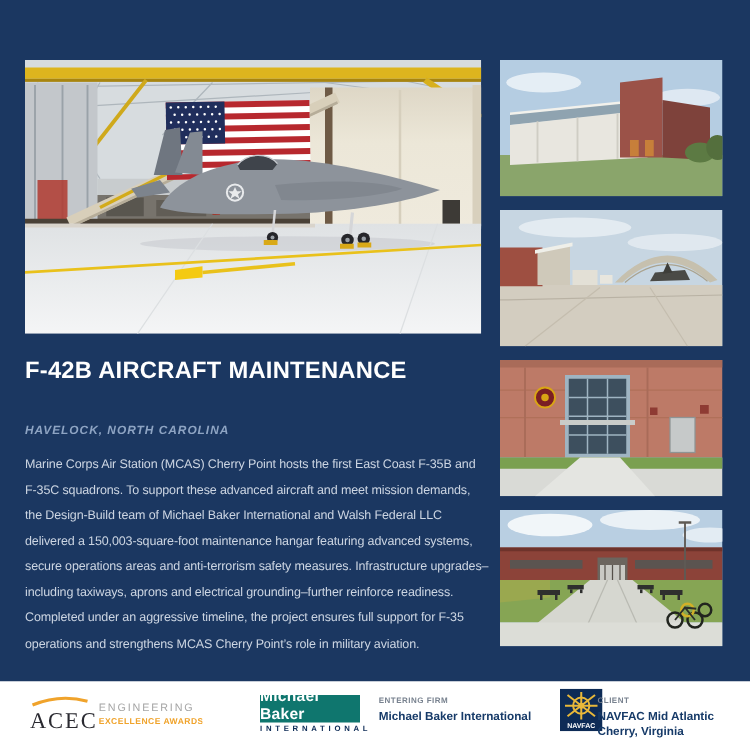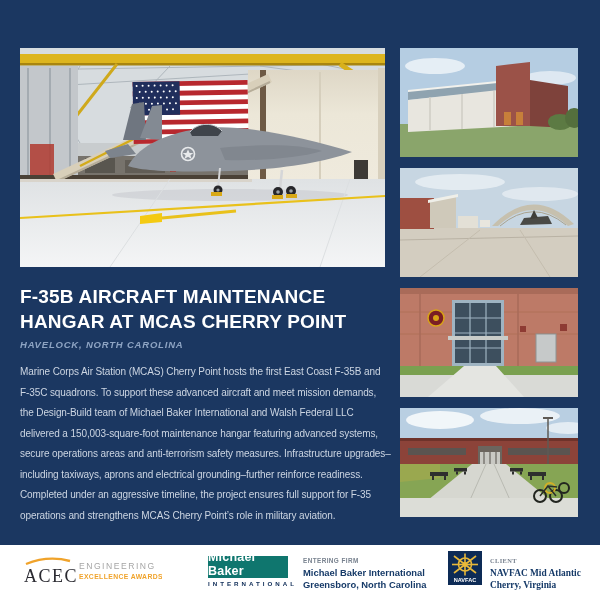--- a/index.html
+++ b/index.html
@@ -277,22 +277,21 @@
     <g>
       <circle cx="140" cy="88" r="6" fill="none" stroke="#22251f" stroke-width="2"></circle>
       <circle cx="156" cy="88" r="6" fill="none" stroke="#22251f" stroke-width="2"></circle>
       <circle cx="150" cy="80" r="5" fill="none" stroke="#d2b027" stroke-width="2"></circle>
       <circle cx="164" cy="80" r="5" fill="none" stroke="#22251f" stroke-width="2"></circle>
       <path d="M140,88 L148,78 L156,88 M148,78 L157,79" stroke="#2c2f2a" stroke-width="1.5" fill="none"></path>
     </g>
   </svg>
 
   <div class="abs title">
-    <div>F-35B AIRCRAFT MAINTENANCE</div>
-    <div>HANGAR AT MCAS CHERRY POINT</div>
+    <div>F-42B AIRCRAFT MAINTENANCE</div>
   </div>
   <div class="abs subtitle">HAVELOCK, NORTH CAROLINA</div>
   <div class="abs body-copy">Marine Corps Air Station (MCAS) Cherry Point hosts the first East Coast F-35B and F-35C squadrons. To support these advanced aircraft and meet mission demands, the Design-Build team of Michael Baker International and Walsh Federal LLC delivered a 150,003-square-foot maintenance hangar featuring advanced systems, secure operations areas and anti-terrorism safety measures. Infrastructure upgrades–including taxiways, aprons and electrical grounding–further reinforce readiness. Completed under an aggressive timeline, the project ensures full support for F-35 operations and strengthens MCAS Cherry Point’s role in military aviation.</div>
 
   <div class="abs footer">
 
     <svg class="abs" style="left:22px;top:8px;" width="140" height="40" viewBox="0 0 140 40" role="img">
       <path d="M4,11 Q26,2 48,8" stroke="#f0a32b" stroke-width="2.4" fill="none"></path>
       <text x="2" y="29" font-family="Liberation Serif, serif" font-size="18" letter-spacing="1.5" fill="#2a2a31">ACEC</text>
       <text x="57" y="16" font-family="Liberation Sans, sans-serif" font-size="8.6" letter-spacing="1.5" fill="#a5a5a5">ENGINEERING</text>
@@ -300,36 +299,35 @@
     </svg>
 
     <div class="abs mb-box">
       <span>Michael Baker</span>
     </div>
     <div class="abs mb-intl">INTERNATIONAL</div>
 
     <div class="abs credit" style="left:303px;top:12px;">
       <div class="label">ENTERING FIRM</div>
       <div class="name">Michael Baker International</div>
-      <div class="loc">Greensboro, North Carolina</div>
     </div>
 
     <svg class="abs" style="left:448px;top:6px;" width="34" height="34" viewBox="0 0 34 34" role="img">
       <rect width="34" height="34" fill="#0d2b56"></rect>
       <g stroke="#e8b83a" stroke-width="1.6" fill="none">
         <circle cx="17" cy="13.5" r="6.5"></circle>
         <line x1="17" y1="2.5" x2="17" y2="24.5"></line>
         <line x1="4" y1="13.5" x2="30" y2="13.5"></line>
         <line x1="6" y1="5" x2="28" y2="22"></line>
         <line x1="28" y1="5" x2="6" y2="22"></line>
       </g>
       <circle cx="17" cy="13.5" r="2.4" fill="#e8b83a"></circle>
       <text x="17" y="31" text-anchor="middle" font-family="Liberation Sans, sans-serif" font-size="5.6" font-weight="bold" fill="#ffffff">NAVFAC</text>
     </svg>
 
-    <div class="abs credit" style="left:490px;top:12px;font-family:Liberation Serif, serif;">
+    <div class="abs credit" style="left:478px;top:12px;">
       <div class="label">CLIENT</div>
       <div class="name">NAVFAC Mid Atlantic</div>
       <div class="loc">Cherry, Virginia</div>
     </div>
 
   </div>
 </div>
 
 </body></html>

